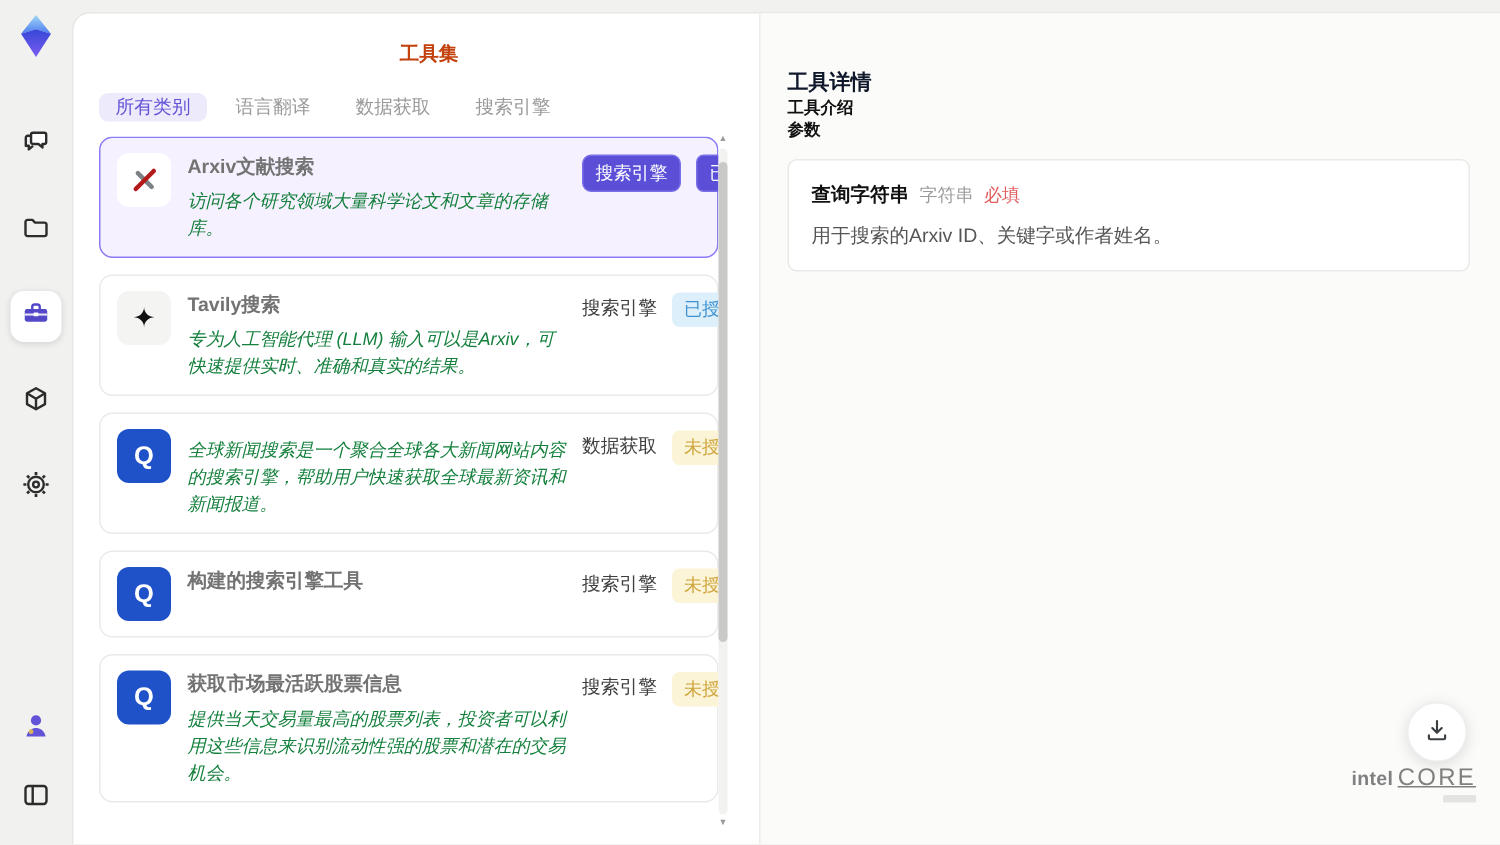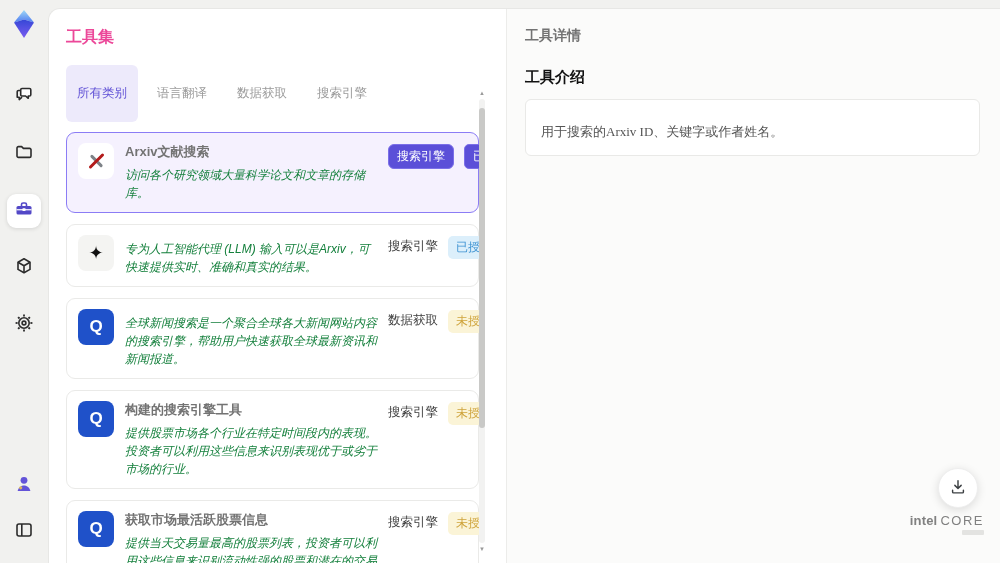--- a/index.html
+++ b/index.html
@@ -14,23 +14,23 @@
   .rail-btn { width:34px; height:34px; border-radius:9px; display:flex; align-items:center; justify-content:center; cursor:pointer; }
   .rail-btn.active { background:#fff; box-shadow:0 1px 4px rgba(0,0,0,.12); }
   .rail-bottom { position:absolute; bottom:14px; left:0; width:48px; display:flex; flex-direction:column; gap:12px; align-items:center; }
 
   
   .main { position:absolute; left:48px; top:8px; right:0; bottom:0; background:#fff;
           border-top-left-radius:12px; border-top:1px solid #e7e7e5; border-left:1px solid #e7e7e5; display:flex; }
 
   
   .tools-col { width:457px; padding:18px 0 0 17px; position:relative; flex:none; }
-  .page-title { font-size:16px; font-weight:bold; color:#ec4899; }
+  .page-title { font-size:13px; font-weight:bold; color:#c2410c;text-align:center; }
   .tabs { margin-top:17px; display:flex; gap:8px; align-items:center; }
-  .tab { font-size:12.5px; color:#9a9a9a; padding:20px 11px; border-radius:6px; cursor:pointer; white-space:nowrap; }
+  .tab { font-size:12.5px; color:#9a9a9a; padding:1px 11px; border-radius:6px; cursor:pointer; white-space:nowrap; }
   .tab.active { background:#edeafb; color:#6253d6; }
 
   .tool-list { margin-top:10px; width:413px; height:462px; overflow:hidden; }
   .tool-item { display:flex; gap:11px; padding:10px 11px; border:1px solid #eaeae8; border-radius:9px; margin-bottom:11px; background:#fff; cursor:pointer; }
   .tool-item.selected { background:#f5f1fe; border:1.5px solid #8b7cf5; }
   .icon-tile { width:36px; height:36px; border-radius:8px; flex:none; display:flex; align-items:center; justify-content:center; background:#f4f4f2; overflow:hidden; }
   .tool-item.selected .icon-tile { background:#fff; }
   .icon-tile.blue { background:#1f51c9; }
   .q-glyph { color:#fff; font-weight:bold; font-size:17px; font-family:"Liberation Sans",sans-serif; }
   .sparkle-glyph { font-size:18px; color:#111; }
@@ -51,37 +51,37 @@
   .tool-item.selected .status-badge { background:#5b4fd8; color:#fff; border:1px solid #7b6fe8; }
 
   
   .scrollbar { position:absolute; top:80px; bottom:10px; right:20px; width:8px; }
   .sb-arrow { width:8px; text-align:center; font-size:6px; color:#9a9a9a; line-height:8px; user-select:none; }
   .sb-track { position:absolute; top:10px; bottom:10px; left:1px; width:6px; background:#f2f2f1; border-radius:3px; }
   .sb-thumb { position:absolute; top:2%; left:0; width:6px; height:72%; background:#c9c9c7; border-radius:3px; }
 
   
   .details-col { flex:1; border-left:1px solid #ececea; background:#fbfbfa; padding:18px 20px 0 18px; }
-  .details-title { font-size:14px; font-weight:bold; color:#737373; }
-  .section-heading { font-size:15px; font-weight:bold; color:#111; margin-top:23px; }
+  .details-title { font-size:14px; font-weight:bold; color:#0f172a;margin-top:19px; }
+  .section-heading { font-size:11px; font-weight:bold; color:#111; }
   .detail-box { background:#fff; border:1px solid #e9e9e7; border-radius:6px; padding:14px 15px; margin-top:12px; }
   .intro-text { font-size:13px; color:#333; line-height:1.6; }
   .param-head { display:flex; align-items:baseline; gap:7px; }
   .param-name { font-size:13px; font-weight:bold; color:#111; }
   .param-type { font-size:12px; color:#9a9a9a; }
   .param-required { font-size:12px; color:#e25c5c; }
-  .param-desc { margin-top:9px; font-size:13px; color:#555;font-family:Liberation Serif, serif; }
+  .param-desc { margin-top:9px; font-size:13px; color:#555; }
 
   
   .fab { position:absolute; right:22px; bottom:55px; width:40px; height:40px; border-radius:50%; background:#fff;
          box-shadow:0 2px 10px rgba(0,0,0,.13); border:1px solid #eee; display:flex; align-items:center; justify-content:center; cursor:pointer; }
   .intel { position:absolute; right:16px; bottom:28px; text-align:right; color:#808080; }
   .intel-line { display:flex; align-items:baseline; gap:3px; justify-content:flex-end; }
   .intel-word { font-size:13px; font-weight:bold; letter-spacing:.2px; }
-  .core-word { font-size:13px; letter-spacing:1.5px; }
+  .core-word { font-size:16px; letter-spacing:1.5px;text-decoration:underline; }
   .intel-sub { margin-top:2px; margin-left:auto; width:22px; height:5px; background:#e3e3e1; border-radius:1px; }
 </style>
 </head>
 <body>
 
 <div class="app">
 
   <aside class="rail">
     <div class="rail-logo">
       <svg width="28" height="30" viewBox="0 0 28 30">
@@ -198,20 +198,21 @@
             <div class="tool-meta">
               <span class="category-label">搜索引擎</span>
               <span class="status-badge authorized">已授权</span>
             </div>
           </div>
           <div class="tool-item">
             <div class="icon-tile">
               <span class="sparkle-glyph">✦</span>
             </div>
             <div class="tool-body">
+              <div class="tool-name">Tavily搜索</div>
               <div class="tool-desc">专为人工智能代理 (LLM) 输入可以是Arxiv，可快速提供实时、准确和真实的结果。</div>
             </div>
             <div class="tool-meta">
               <span class="category-label">搜索引擎</span>
               <span class="status-badge authorized">已授权</span>
             </div>
           </div>
           <div class="tool-item">
             <div class="icon-tile blue">
               <span class="q-glyph">Q</span>
@@ -223,21 +224,20 @@
               <span class="category-label">数据获取</span>
               <span class="status-badge unauthorized">未授权</span>
             </div>
           </div>
           <div class="tool-item">
             <div class="icon-tile blue">
               <span class="q-glyph">Q</span>
             </div>
             <div class="tool-body">
               <div class="tool-name">构建的搜索引擎工具</div>
-              <div class="tool-desc">提供股票市场各个行业在特定时间段内的表现。投资者可以利用这些信息来识别表现优于或劣于市场的行业。</div>
             </div>
             <div class="tool-meta">
               <span class="category-label">搜索引擎</span>
               <span class="status-badge unauthorized">未授权</span>
             </div>
           </div>
           <div class="tool-item">
             <div class="icon-tile blue">
               <span class="q-glyph">Q</span>
             </div>
@@ -259,21 +259,27 @@
         </div>
         <div class="sb-arrow" style="position:absolute;bottom:0;left:0;">▼</div>
       </div>
     </section>
 
     <section class="details-col">
       <h2 class="details-title">工具详情</h2>
 
       <h3 class="section-heading">工具介绍</h3>
 
+      <h3 class="section-heading">参数</h3>
       <div class="detail-box">
+        <div class="param-head">
+          <span class="param-name">查询字符串</span>
+          <span class="param-type">字符串</span>
+          <span class="param-required">必填</span>
+        </div>
         <p class="param-desc">用于搜索的Arxiv ID、关键字或作者姓名。</p>
       </div>
     </section>
   </div>
 
   <button class="fab">
     <span>
       <svg width="18" height="18" viewBox="0 0 20 20" fill="none" stroke="#3c4043" stroke-width="1.6" stroke-linecap="round" stroke-linejoin="round">
         <path d="M10 3v8M6.5 8.2 10 11.7l3.5-3.5"></path>
         <path d="M4 13.5v2a1 1 0 0 0 1 1h10a1 1 0 0 0 1-1v-2"></path>

